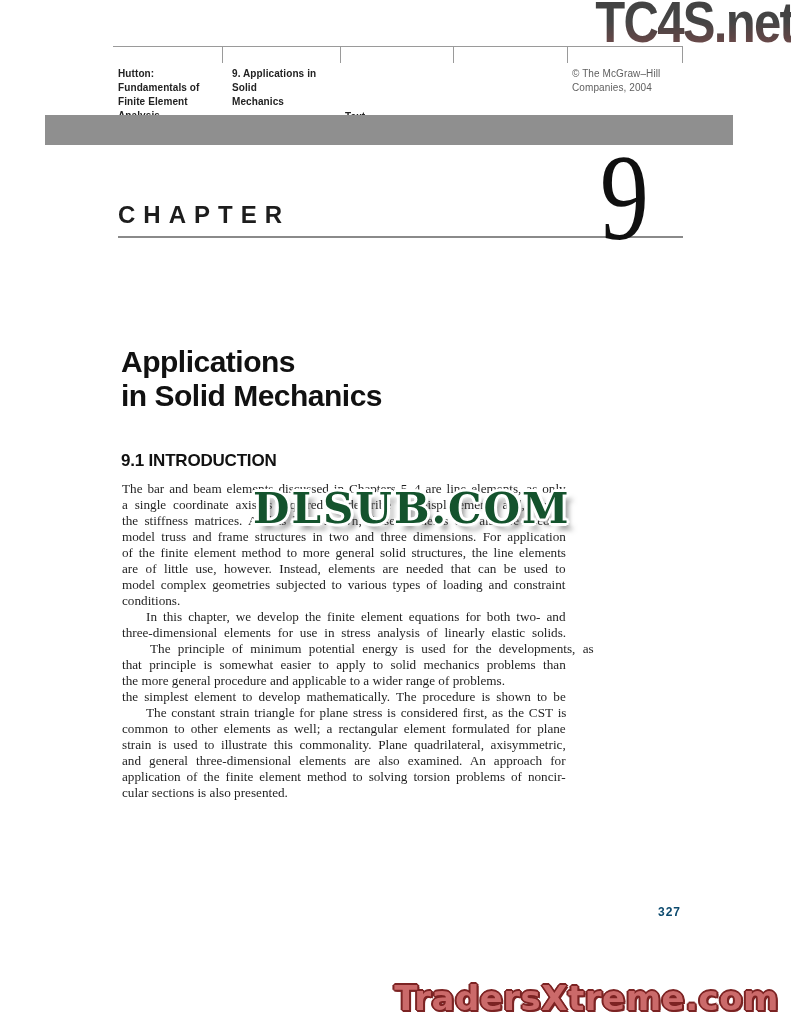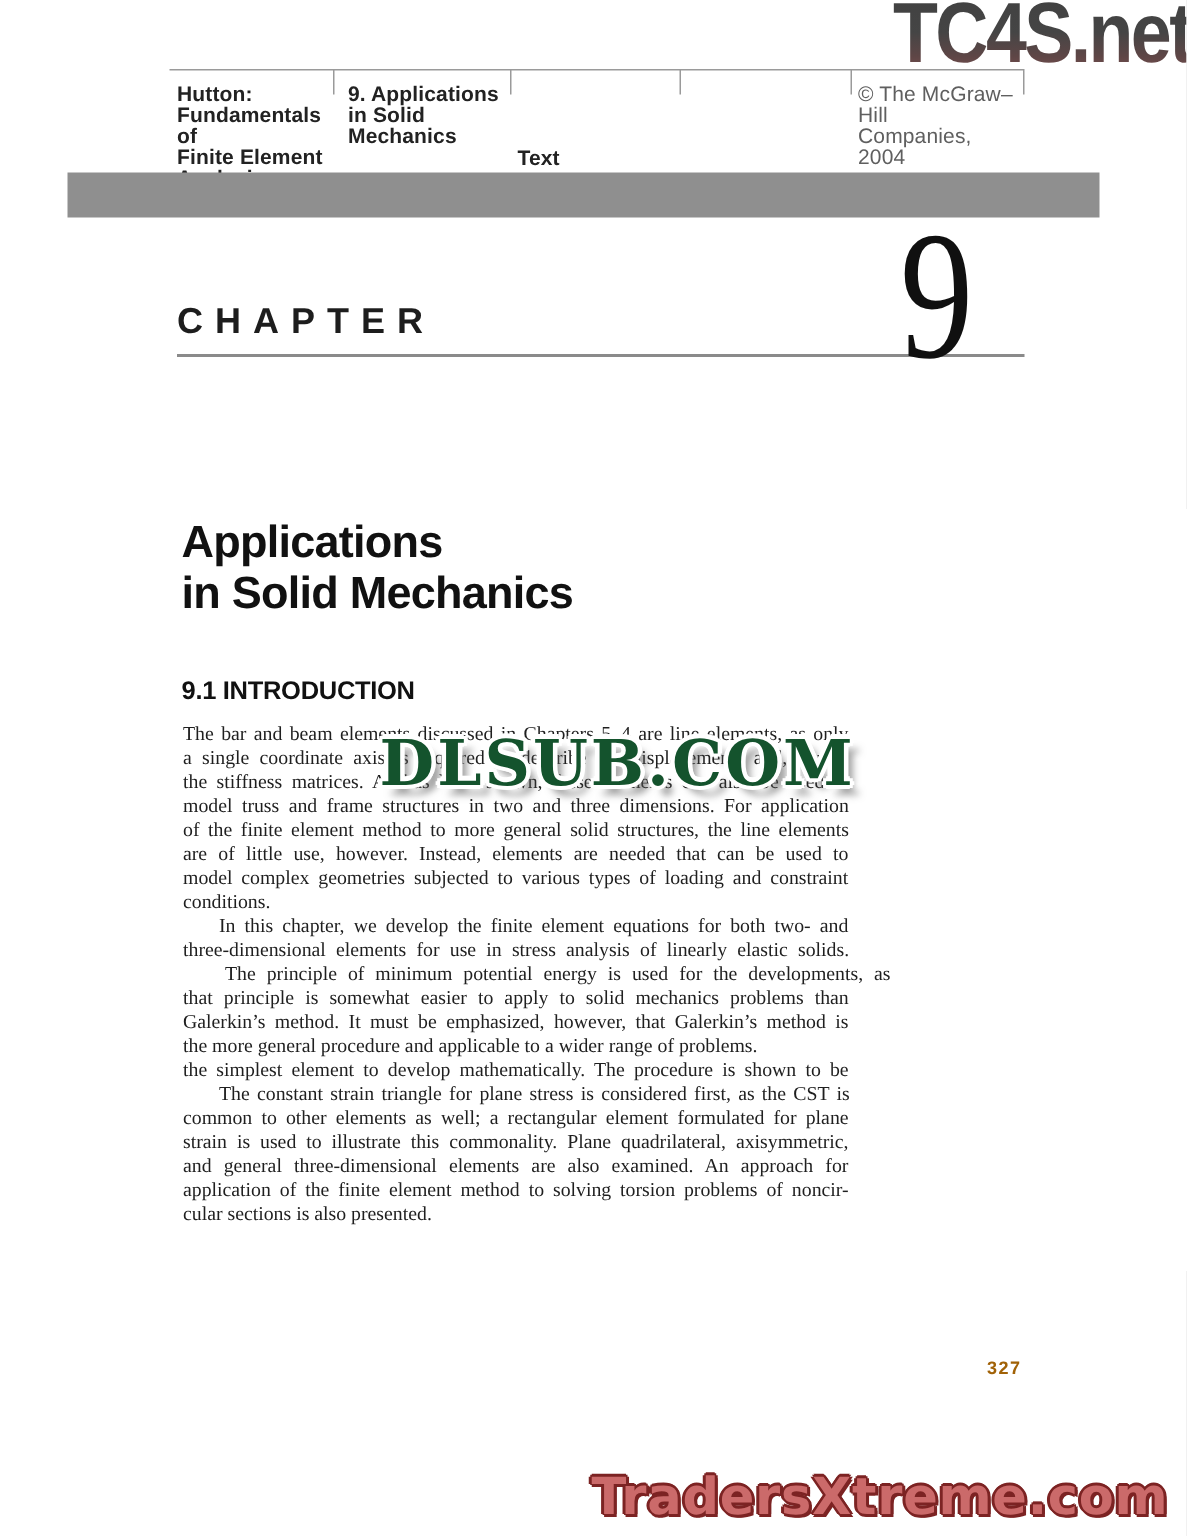--- a/index.html
+++ b/index.html
@@ -7,22 +7,22 @@
     position:relative; width:791px; height:1024px; background:#ffffff;
     margin:0 auto; overflow:hidden;
     font-family:"Liberation Serif", serif; color:#1c1c1c;
   }
   
   .header-rule{position:absolute; left:113px; top:46px; width:569px; height:1px; background:#9a9a9a;}
   .header-divider{position:absolute; top:46px; width:1px; height:17px; background:#9a9a9a;}
   .hd1{left:222px;} .hd2{left:340px;} .hd3{left:453px;} .hd4{left:567px;} .hd5{left:682px;}
   .header-cols{position:absolute; left:0; top:51px; width:791px; height:32px;}
   .header-col{
-    position:absolute; top:4px; font-family:"Liberation Sans", sans-serif;
-    font-size:14px; line-height:14px; font-weight:bold; color:#222; letter-spacing:0.1px;
+    position:absolute; top:16px; font-family:"Liberation Sans", sans-serif;
+    font-size:10px; line-height:14px; font-weight:bold; color:#222; letter-spacing:0.1px;
   }
   .header-col:nth-child(1){left:118px; width:100px;}
   .header-col:nth-child(2){left:232px; width:108px;}
   .header-col:nth-child(3){left:345px; width:60px;margin-top:43px;}
   .header-col:nth-child(4){left:572px; width:110px; font-weight:normal; color:#5f5f5f;}
   
   .wm-tc4s{
     position:absolute; top:-6px; right:-3px; z-index:30;
     font-family:"Liberation Sans", sans-serif; font-weight:bold;
     font-size:57px; line-height:1; letter-spacing:-2px;
@@ -75,21 +75,21 @@
   .body-text{
     position:absolute; left:122px; top:481px; width:444px; z-index:2;
     font-size:13.2px; line-height:16px; color:#1f1f1f;
   }
   .body-text .line{white-space:nowrap; height:16px;}
   .body-text .line.first-indent{padding-left:24px;}
   
   .page-number{
     position:absolute; left:658px; top:905px;
     font-family:"Liberation Sans", sans-serif; font-weight:bold;
-    font-size:12px; letter-spacing:1px; color:#a16207;
+    font-size:12px; letter-spacing:1px; color:#0c4a6e;
   }
 </style>
 </head>
 <body>
 
 <div class="page">
 
   <div class="header-rule"></div>
   <div class="header-divider hd1"></div>
   <div class="header-divider hd2"></div>
@@ -134,21 +134,20 @@
       <div class="line" style="word-spacing: 3px;"><span>the stiffness matrices. As has been shown, these elements can also be used to</span></div>
       <div class="line" style="word-spacing: 3px;"><span>model truss and frame structures in two and three dimensions. For application</span></div>
       <div class="line" style="word-spacing: 2.42px;"><span>of the finite element method to more general solid structures, the line elements</span></div>
       <div class="line" style="word-spacing: 4.15px;"><span>are of little use, however. Instead, elements are needed that can be used to</span></div>
       <div class="line" style="word-spacing: 2.6px;"><span>model complex geometries subjected to various types of loading and constraint</span></div>
       <div class="line para-last"><span>conditions.</span></div>
       <div class="line first-indent" style="word-spacing: 2.75px;"><span>In this chapter, we develop the finite element equations for both two- and</span></div>
       <div class="line" style="word-spacing: 3.5px;"><span>three-dimensional elements for use in stress analysis of linearly elastic solids.</span></div>
       <div class="line" style="word-spacing: 4px; margin-left: 28px;"><span>The principle of minimum potential energy is used for the developments, as</span></div>
       <div class="line" style="word-spacing: 4.09px;"><span>that principle is somewhat easier to apply to solid mechanics problems than</span></div>
-      <div class="line" style="word-spacing: 3px;"><span>Galerkin’s method. It must be emphasized, however, that Galerkin’s method is</span></div>
       <div class="line para-last"><span>the more general procedure and applicable to a wider range of problems.</span></div>
       <div class="line" style="word-spacing: 2.82px;"><span>the simplest element to develop mathematically. The procedure is shown to be</span></div>
       <div class="line first-indent" style="word-spacing: 1.54px;"><span>The constant strain triangle for plane stress is considered first, as the CST is</span></div>
       <div class="line" style="word-spacing: 2.82px;"><span>common to other elements as well; a rectangular element formulated for plane</span></div>
       <div class="line" style="word-spacing: 3.33px;"><span>strain is used to illustrate this commonality. Plane quadrilateral, axisymmetric,</span></div>
       <div class="line" style="word-spacing: 4.78px;"><span>and general three-dimensional elements are also examined. An approach for</span></div>
       <div class="line" style="word-spacing: 2.64px;"><span>application of the finite element method to solving torsion problems of noncir-</span></div>
       <div class="line para-last"><span>cular sections is also presented.</span></div>
     </div>
 

